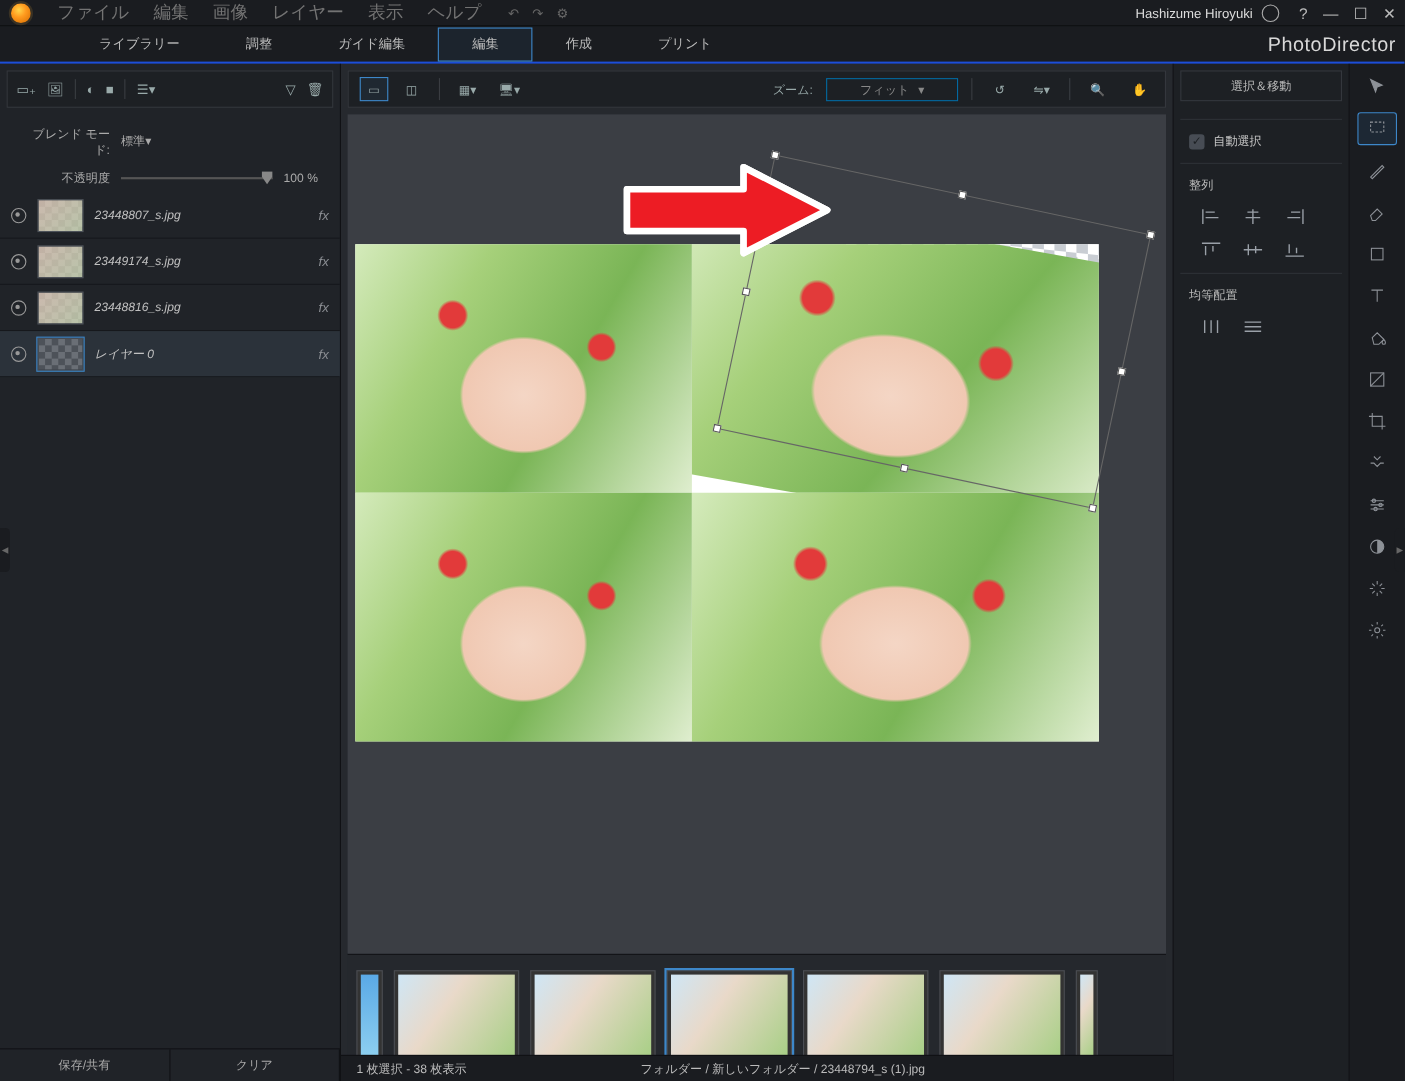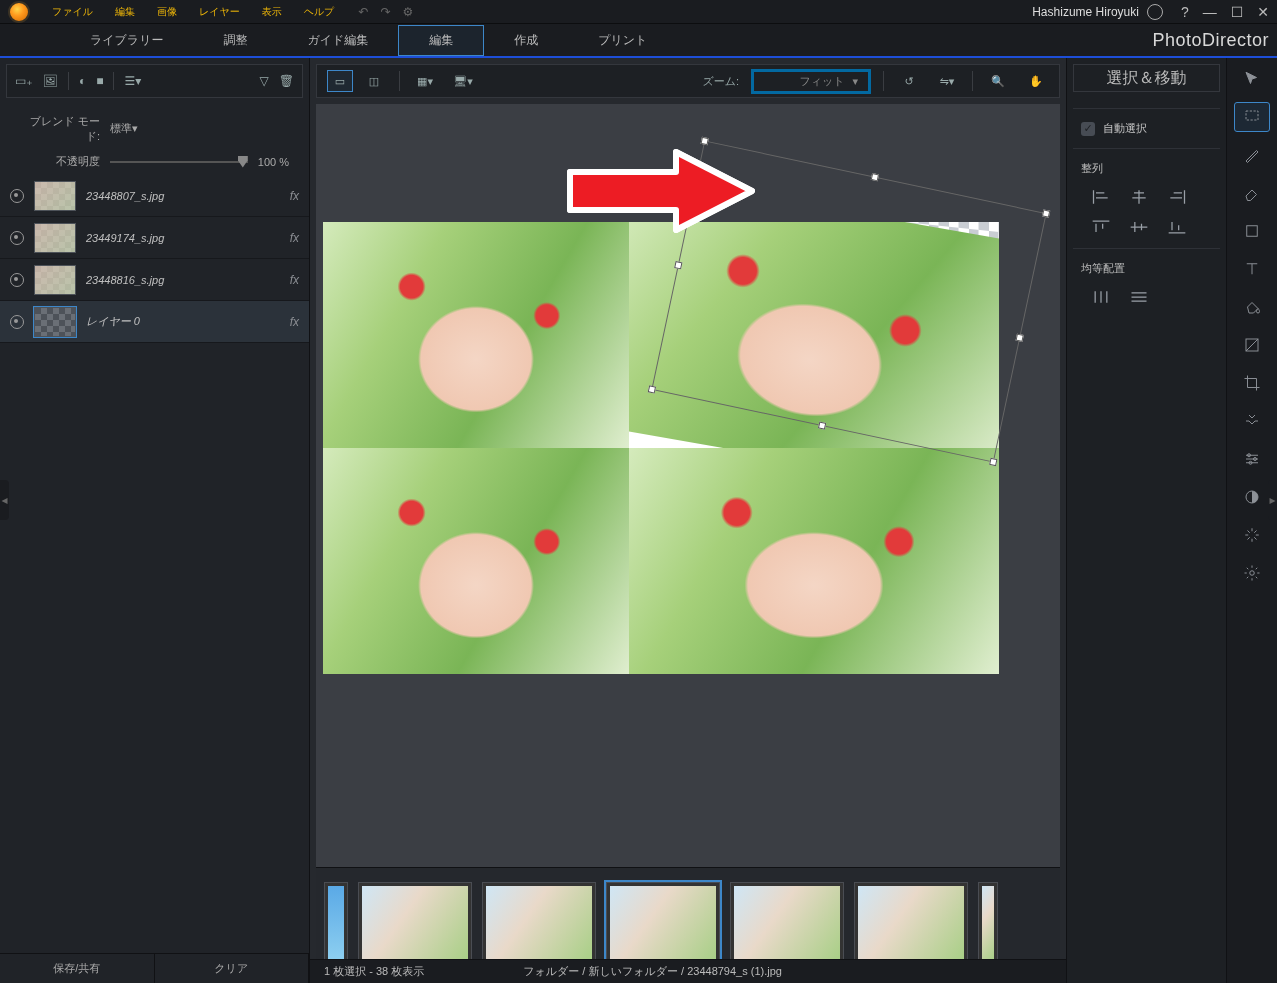--- a/index.html
+++ b/index.html
@@ -1,20 +1,20 @@
 <!DOCTYPE html>
 <html><head>
 <meta charset="utf-8">
 <style>
 *{margin:0;padding:0;box-sizing:border-box;font-family:"Meiryo","Hiragino Sans",sans-serif;-webkit-font-smoothing:antialiased}
 body{background:#1e2024;color:#c8c8c8;width:1277px;height:983px;overflow:hidden;font-size:12px;user-select:none}
 
 .titlebar{height:24px;background:#1a1c20;display:flex;align-items:center;padding:0 8px;border-bottom:1px solid #0c0d0f}
 .app-logo{width:22px;height:22px;border-radius:50%;background:radial-gradient(circle at 40% 35%,#ffd54a 0%,#ff9a1e 40%,#d46a00 100%);border:2px solid #3a3224;margin-right:22px;display:flex;align-items:center;justify-content:center;color:#5a3a00;font-weight:bold}
-.menubar{display:flex;gap:22px;font-size:10px;color:#eab308}
+.menubar{display:flex;gap:22px;font-size:16px;color:#737373}
 .menubar span{cursor:default}
 .tb-icons{display:flex;gap:12px;margin-left:24px;color:#666}
 .spacer{flex:1}
 .user{display:flex;align-items:center;gap:8px;color:#ddd}
 .user-ico{width:16px;height:16px;border:1px solid #aaa;border-radius:50%;display:inline-block;position:relative}
 .winbtns{display:flex;gap:14px;margin-left:18px;color:#bbb;font-size:14px}
 
 .modrow{height:34px;background:#1a1c20;display:flex;align-items:center;padding-left:60px;border-bottom:2px solid #1d4ed8}
 .app-name{color:#d8d8d8;font-size:18px;letter-spacing:.5px;margin-right:8px}
 .modrow .tab{padding:6px 30px;font-size:12px;color:#bbb;cursor:pointer;text-align:center}
@@ -43,21 +43,21 @@
 .layer .fx{font-style:italic;color:#8a8d92;font-size:12px}
 .left-footer{height:30px;display:flex;border-top:1px solid #101114}
 .left-footer div{flex:1;display:flex;align-items:center;justify-content:center;font-size:11px;color:#aaa;border-right:1px solid #101114}
 
 .center{background:#26292e;display:flex;flex-direction:column;border-right:1px solid #101114;position:relative}
 .c-toolbar{height:34px;background:#1d2024;border:1px solid #34373d;margin:6px;display:flex;align-items:center;padding:0 10px;gap:12px;color:#9aa;font-size:11px}
 .c-toolbar .sep{width:1px;height:20px;background:#3a3d42}
 .c-toolbar .grp{display:flex;align-items:center;gap:8px}
 .c-toolbar .btn{width:26px;height:22px;display:flex;align-items:center;justify-content:center;border:1px solid transparent}
 .c-toolbar .btn.active{border:1px solid #3d87c9;background:rgba(61,135,201,.08)}
-.zoom-select{display:flex;align-items:center;gap:8px;border:3px solid #0369a1;padding:2px 10px;min-width:120px;justify-content:flex-end;color:#888}
+.zoom-select{display:flex;align-items:center;gap:8px;border:1px solid #0369a1;padding:2px 10px;min-width:120px;justify-content:center;color:#888}
 .canvas-area{flex:1;background:#3b3e44;position:relative;overflow:hidden;margin:0 6px}
 .canvas{position:absolute;left:7px;top:118px;width:676px;height:452px;background:#fff}
 .canvas .cell{position:absolute;overflow:hidden}
 .cell .bg{position:absolute;inset:-8px}
 .tl{left:0;top:0;width:306px;height:226px}
 .tr{left:306px;top:0;width:370px;height:226px}
 .bl{left:0;top:226px;width:306px;height:226px}
 .br{left:306px;top:226px;width:370px;height:226px}
 
 .cell .bg{background:
@@ -79,21 +79,21 @@
 
 .filmstrip{height:110px;background:#25282d;border-top:1px solid #101114;margin:0 6px 6px;display:flex;align-items:center;padding:0 8px;gap:10px;overflow:hidden}
 .fthumb{width:114px;height:82px;background:#333;border:1px solid #4a4d53;position:relative;overflow:hidden}
 .fthumb.sel{outline:2px solid #3d87c9}
 .fthumb .fimg{position:absolute;inset:3px;background:linear-gradient(125deg,#cfe6f5,#e9d9c9 40%,#a8cf86 100%)}
 .fthumb.blue .fimg{background:linear-gradient(#5aa9e6,#8dcff0)}
 
 .status{height:24px;background:#1a1c20;border-top:1px solid #101114;display:flex;align-items:center;padding:0 14px;font-size:11px;color:#bbb;gap:40px;position:absolute;bottom:0;left:0;right:0}
 
 .right{background:#1d2024;border-right:1px solid #101114;display:flex;flex-direction:column;padding:6px 6px 0}
-.right .hdr{height:28px;border:1px solid #34373d;display:flex;align-items:center;justify-content:center;font-size:16px;color:#bbb;margin-bottom:10px}
+.right .hdr{height:28px;border:1px solid #34373d;display:flex;align-items:center;justify-content:center;font-size:11px;color:#bbb;margin-bottom:10px}
 .right .item{display:flex;align-items:center;gap:12px;padding:10px 8px;font-size:11px;color:#bbb}
 .right .item svg{width:20px;height:20px;stroke:#8d9197;fill:none;stroke-width:1.3}
 .right .div{height:1px;background:#2e3137;margin:6px 0}
 .right .chk{display:flex;align-items:center;gap:8px;padding:6px 8px;font-size:11px}
 .right .chk .box{width:14px;height:14px;background:#474c54;border-radius:3px;display:flex;align-items:center;justify-content:center;color:#1d2024;font-size:11px}
 .right .section-lbl{font-size:11px;color:#bbb;padding:6px 8px}
 .align-row{display:flex;gap:18px;padding:6px 18px}
 .align-row svg{width:20px;height:18px;stroke:#9aa0a8;fill:none;stroke-width:1.5}
 
 .tools{background:#1a1c20;display:flex;flex-direction:column;align-items:center;padding-top:6px;gap:8px}
@@ -289,21 +289,21 @@
       <div class="fthumb">
           <div class="fimg"></div>
         </div>
       <div class="fthumb" style="width:20px">
           <div class="fimg"></div>
         </div>
     </div>
 
     <div class="status">
       <span>1 枚選択 - 38 枚表示</span>
-      <span style="margin-left:59px">フォルダー / 新しいフォルダー / 23448794_s (1).jpg</span>
+      <span style="margin-left:118px">フォルダー / 新しいフォルダー / 23448794_s (1).jpg</span>
     </div>
   </div>
 
   <div class="right">
     <div class="hdr">選択＆移動</div>
     <div class="div"></div>
     <div class="chk">
       <span class="box">✓</span>
       <span>自動選択</span>
     </div>

